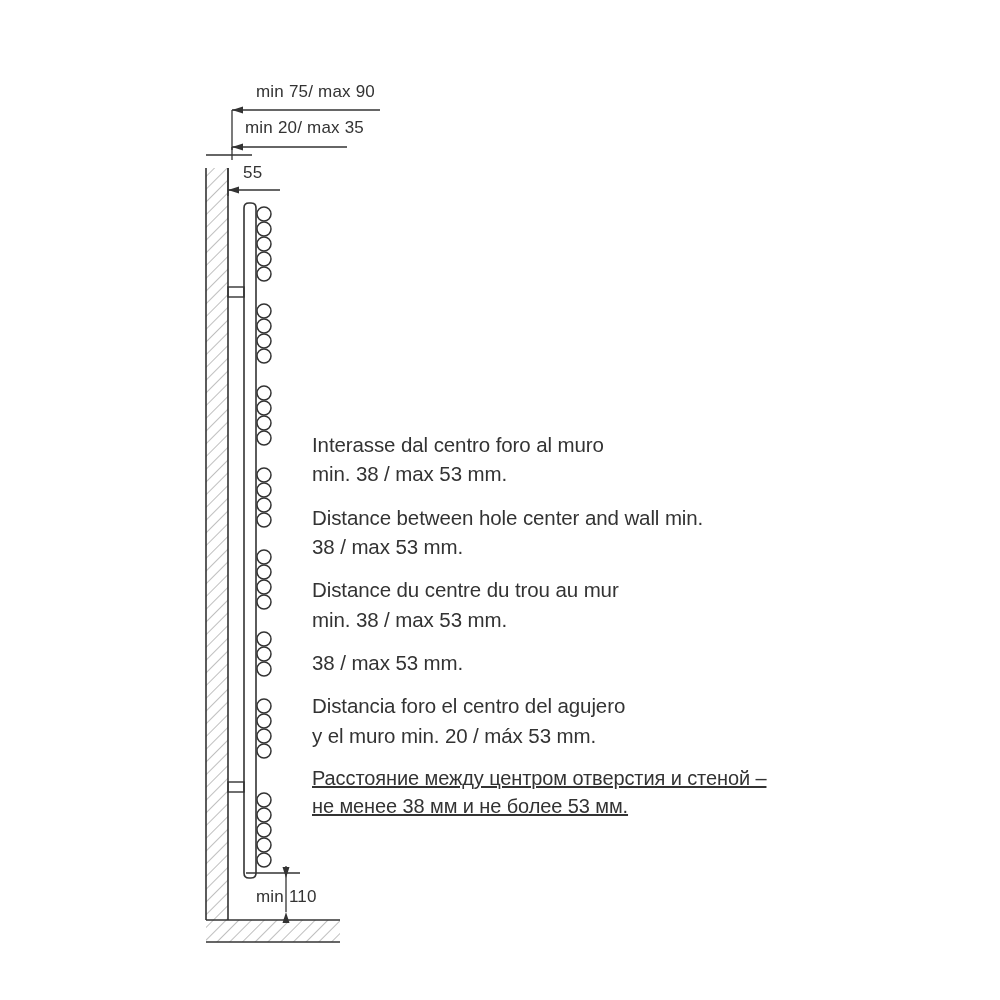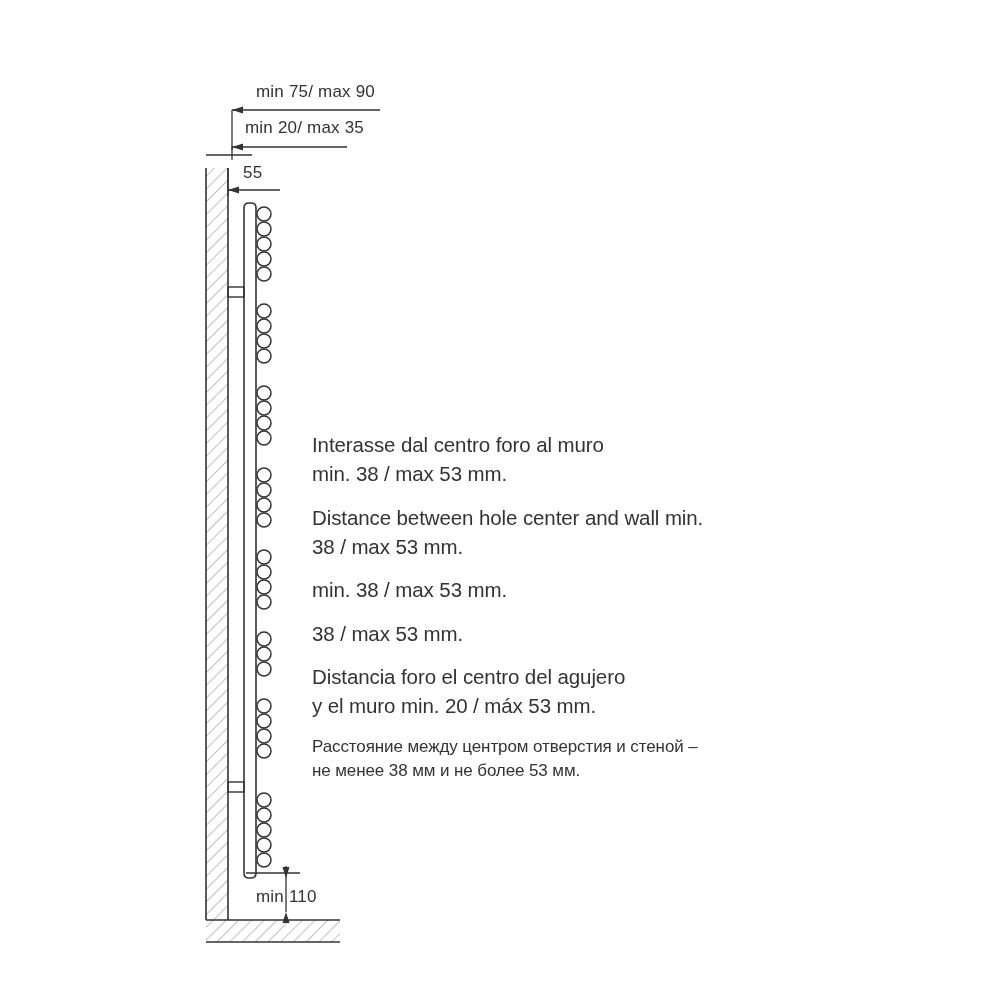--- a/index.html
+++ b/index.html
@@ -43,21 +43,22 @@
   }
   .note-line {
     font-family: "Liberation Sans", sans-serif;
     font-size: 20.5px;
     line-height: 1.43;
     color: #333333;
     white-space: nowrap;
     letter-spacing: -0.1px;
   }
   .note-block.ru .note-line {
-    font-size: 17px;
+    font-size: 20px;
+    text-decoration: underline;
   }
 </style>
 </head>
 <body>
 
 <div id="page">
 
   <svg id="svg-layer" viewBox="0 0 1000 1000">
     <defs>
       <pattern id="hatch" width="9" height="9" patternTransform="rotate(45)" patternUnits="userSpaceOnUse">
@@ -176,20 +177,21 @@
       <div class="note-line">Interasse dal centro foro al muro</div>
       <div class="note-line">min. 38 / max 53 mm.</div>
     </div>
 
     <div class="note-block en">
       <div class="note-line">Distance between hole center and wall min.</div>
       <div class="note-line">38 / max 53 mm.</div>
     </div>
 
     <div class="note-block fr">
+      <div class="note-line">Distance du centre du trou au mur</div>
       <div class="note-line">min. 38 / max 53 mm.</div>
     </div>
 
     <div class="note-block de">
       <div class="note-line">38 / max 53 mm.</div>
     </div>
 
     <div class="note-block es">
       <div class="note-line">Distancia foro el centro del agujero</div>
       <div class="note-line">y el muro min. 20 / máx 53 mm.</div>

